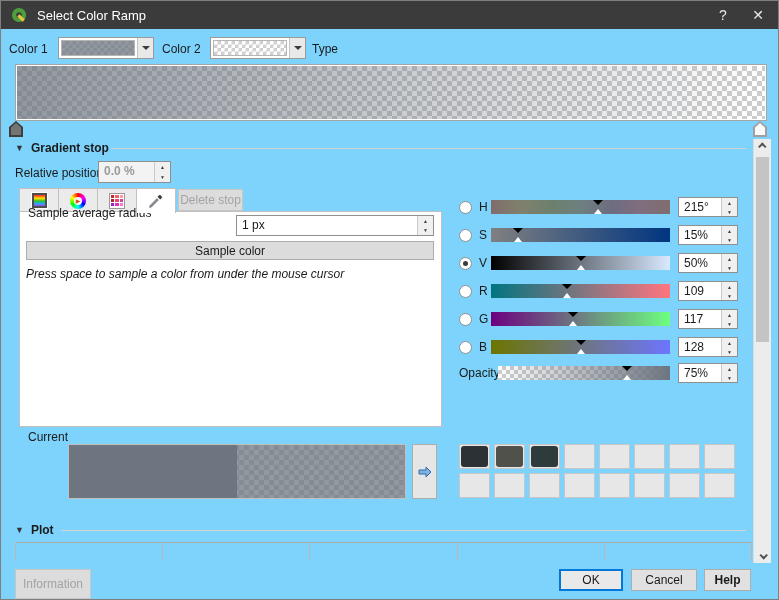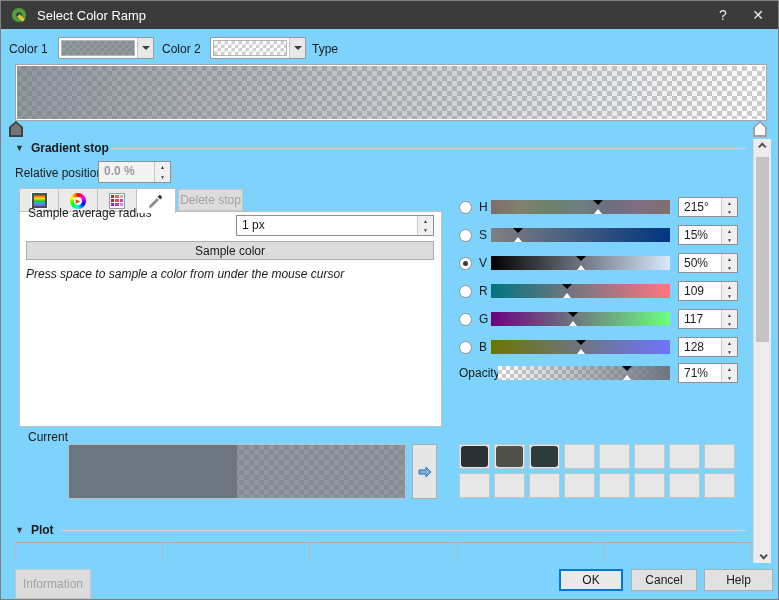--- a/index.html
+++ b/index.html
@@ -348,21 +348,21 @@
           <span>▼</span>
         </span>
       </div>
   </div>
   <div class="srow" style="top:362px;">
     <span class="slabel wide">Opacity</span>
     <div class="strack grad-op">
         <span class="marker" style="left: 75%;"></span>
       </div>
     <div class="spin">
-        <span class="val">71%</span>
+        <span class="val">75%</span>
         <span class="btns">
           <span>▲</span>
           <span>▼</span>
         </span>
       </div>
   </div>
 
 
   <span class="lbl" style="left:27px;top:429px;">Current</span>
   <div class="current-preview checker">
@@ -421,15 +421,15 @@
       </div>
     <div class="sb-thumb"></div>
     <div class="sb-arrow" style="bottom:0;">
         <i class="chev down"></i>
       </div>
   </div>
 
   <div class="btn disabled" style="left:14px;top:568px;width:76px;height:30px;">Information</div>
   <div class="btn default" style="left:558px;top:568px;width:64px;height:22px;">OK</div>
   <div class="btn" style="left:630px;top:568px;width:66px;height:22px;">Cancel</div>
-  <div class="btn" style="left:703px;top:568px;width:69px;height:22px;">Help</div>
+  <div class="btn" style="left:703px;top:568px;width:47px;height:22px;font-weight:bold;">Help</div>
 
 </div>
 
 </body></html>

